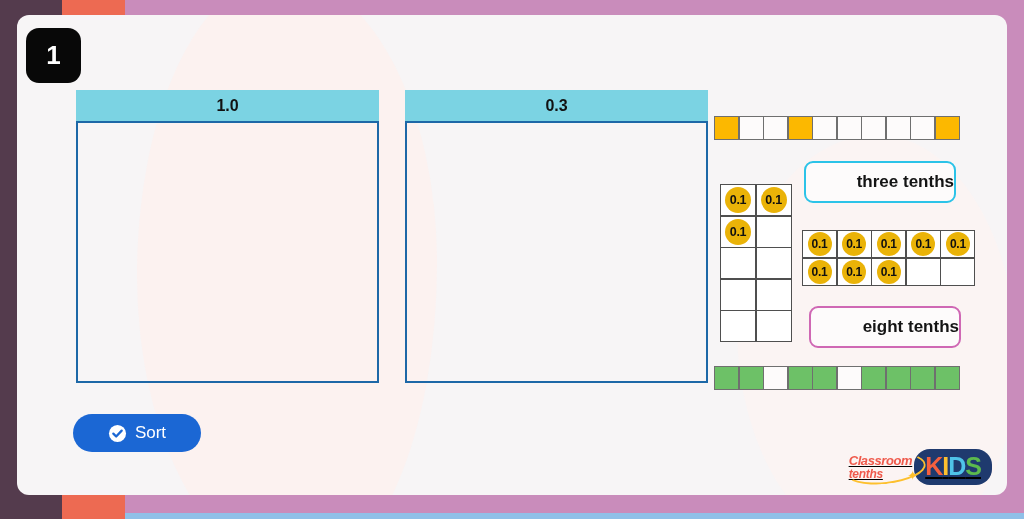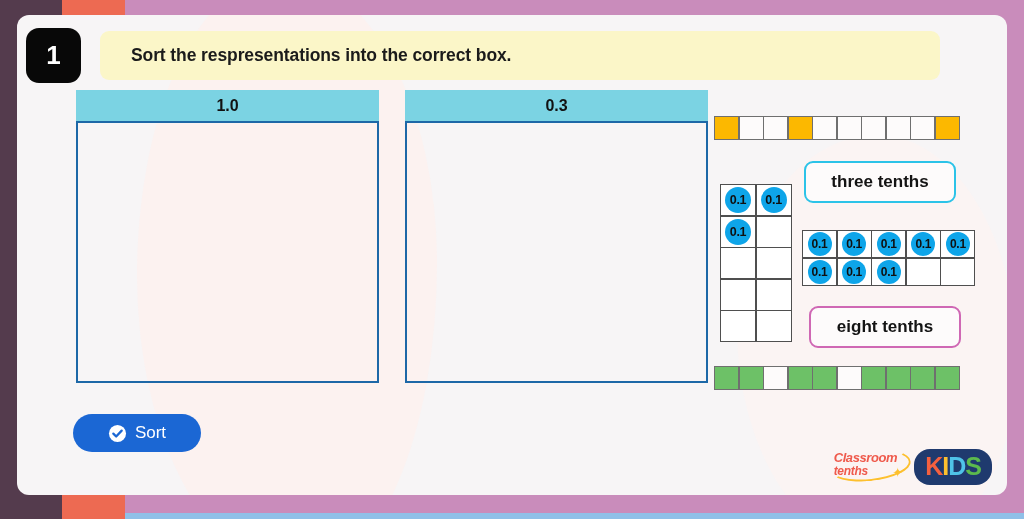--- a/index.html
+++ b/index.html
@@ -227,56 +227,57 @@
     background: #ffffff;
     display: flex;
     align-items: center;
     justify-content: center;
   }
 
   .counter {
     width: 26px;
     height: 26px;
     border-radius: 50%;
-    background: #0ea5e9;
+    background: #eab308;
     color: #101010;
     font-size: 12.5px;
     font-weight: bold;
     display: flex;
     align-items: center;
     justify-content: center;
     letter-spacing: -0.3px;
   }
   .grid52 .counter { width: 24px; height: 24px; font-size: 12px; }
 
   
   .wordcard {
     width: 152px;
     height: 42px;
     border-radius: 9px;
     background: #fdfbfb;
     display: flex;
     align-items: center;
-    justify-content: center;
+    justify-content: flex-end;
     font-size: 17px;
     font-weight: bold;
     color: #141414;
     box-sizing: border-box;
   }
   .wordcard.cyan { left: 787px; top: 146px; border: 2.5px solid #2cc3e8; }
   .wordcard.pink { left: 792px; top: 291px; border: 2.5px solid #cf68b4; }
 
   
   .logos {
     position: absolute;
     right: 15px;
     bottom: 10px;
     display: flex;
-    align-items: flex-start;
-    gap: 15px;
+    align-items: center;
+    gap: 0;
+    text-decoration: underline;
   }
   .cs-logo {
     display: flex;
     flex-direction: column;
     align-items: flex-start;
     line-height: 1;
     position: relative;
     padding: 2px 2px;
   }
   .cs-line1 {
@@ -343,23 +344,20 @@
   <div class="bottom-band-coral"></div>
 
   <div id="card">
     <div class="card-watermark"></div>
     <div class="card-watermark2"></div>
     <div class="card-inner">
 
       <div class="q-badge">
         <span>1</span>
       </div>
-      <div class="q-banner">
-        <div class="q-text">Sort the respresentations into the correct box.</div>
-      </div>
 
       <div class="dropzone left">
         <div class="dz-header">1.0</div>
         <div class="dz-body"></div>
       </div>
 
       <div class="dropzone right">
         <div class="dz-header">0.3</div>
         <div class="dz-body"></div>
       </div>

